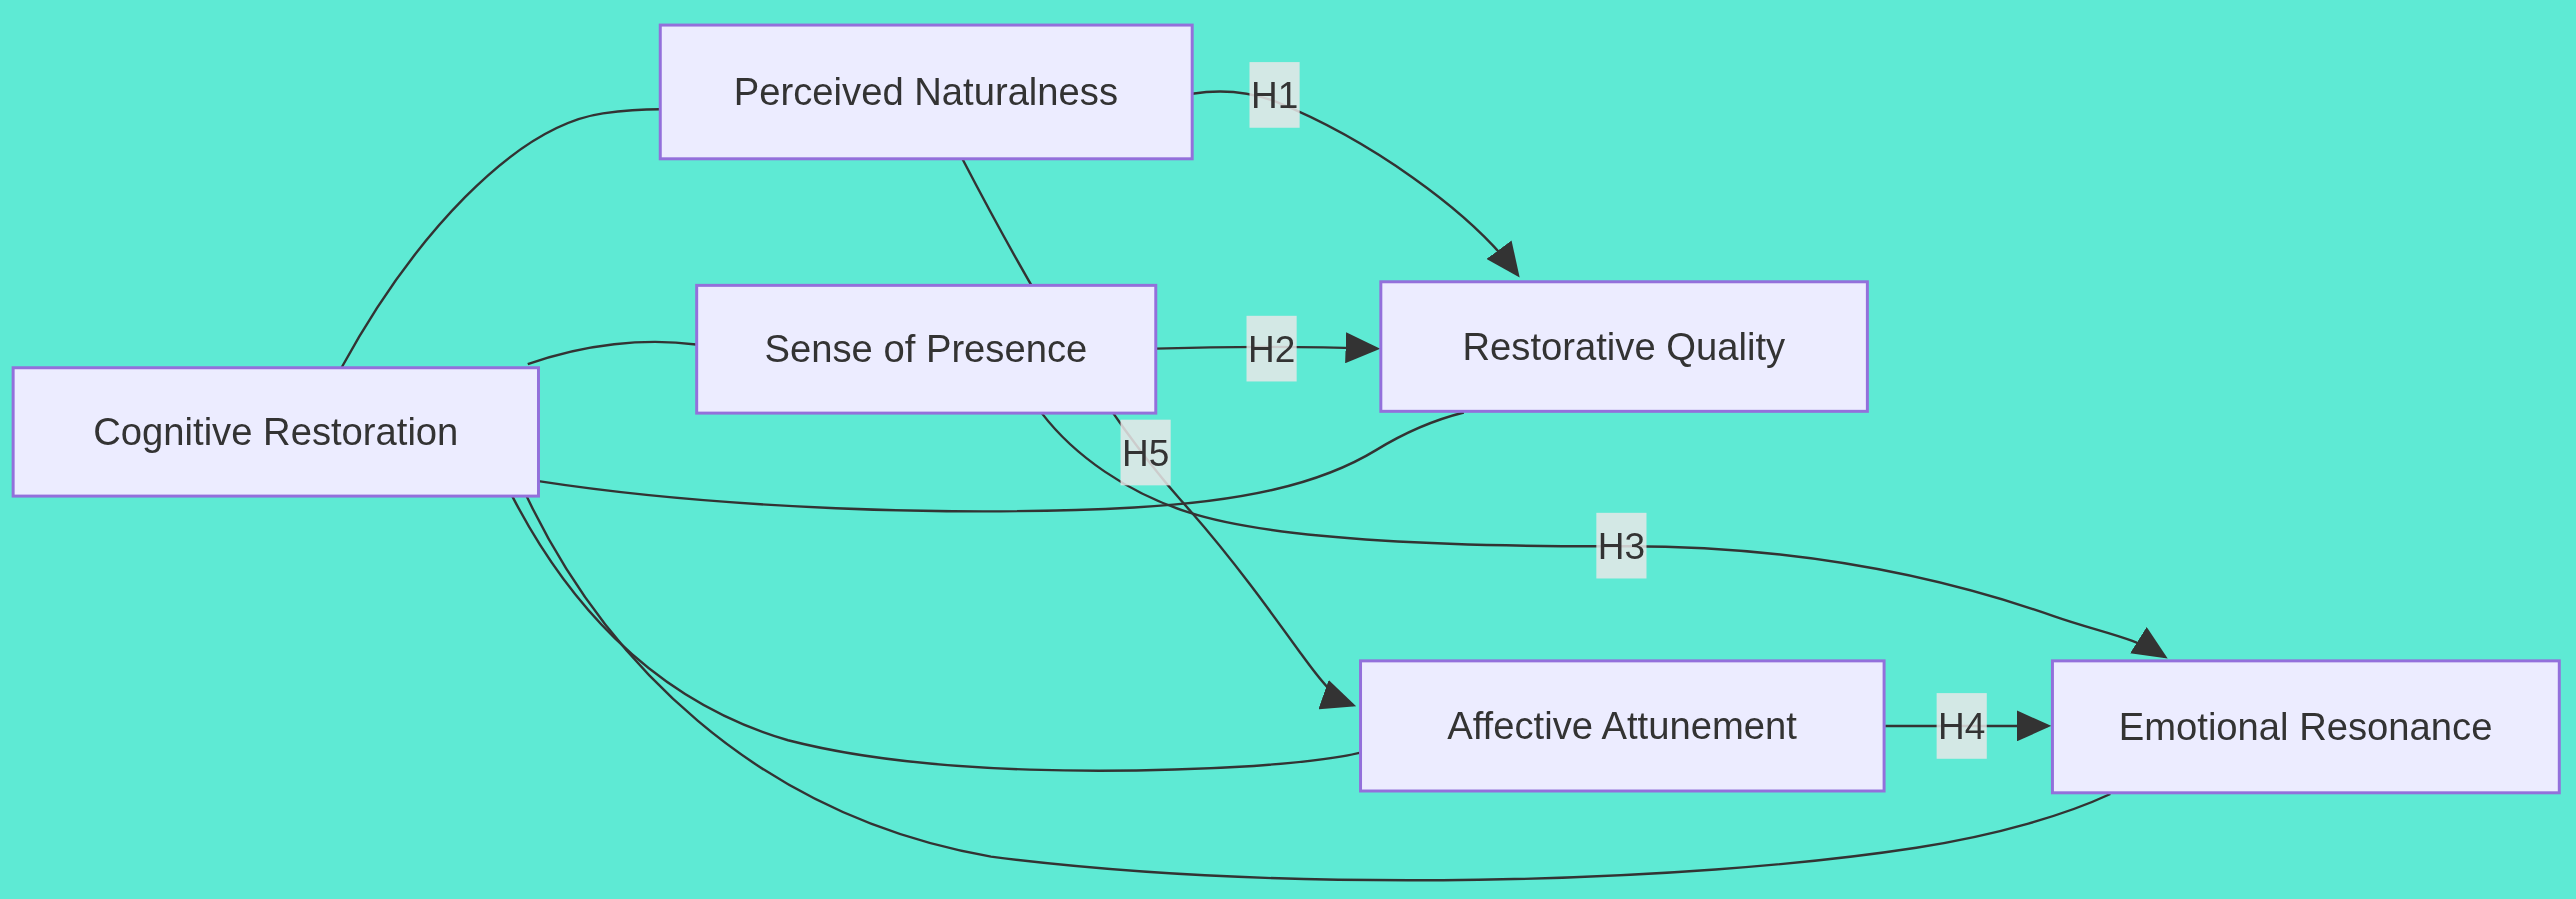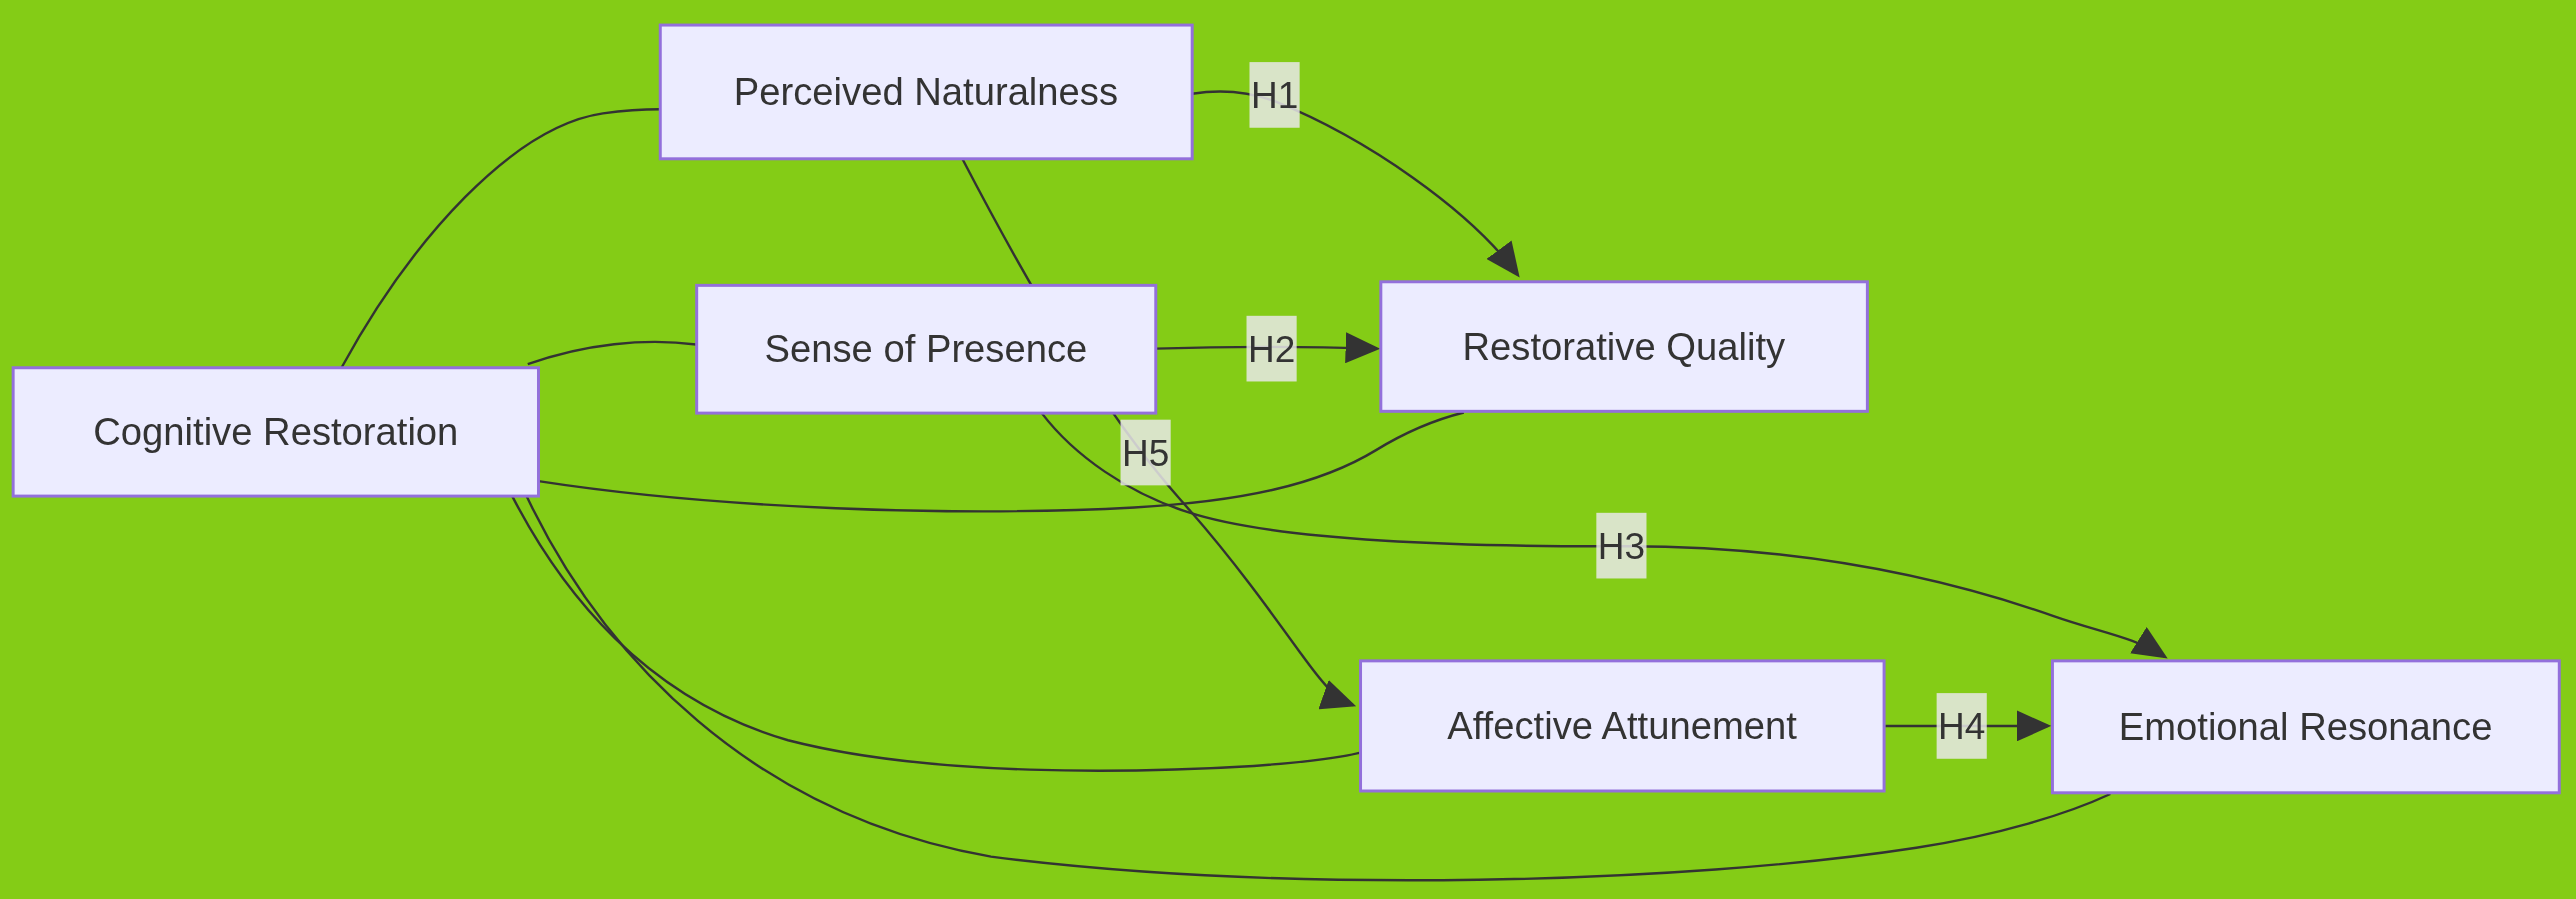--- a/index.html
+++ b/index.html
@@ -1,16 +1,16 @@
 <!DOCTYPE html>
 <html style="font-size:9.6px"><head>
 <meta charset="utf-8">
 <style>
   html,body{margin:0;padding:0;background:#ffffff;}
-  .canvas-wrap{width:100%;background:#84cc16;}
+  .canvas-wrap{width:100%;background:#5eead4;}
   svg{display:block;width:100%;height:auto;font-family:"Liberation Sans",sans-serif;}
   .edge{fill:none;stroke:#333333;stroke-width:4;}
   .node-rect{fill:#ECECFF;stroke:#9370DB;stroke-width:5;}
   .node-label{fill:#333333;font-size:64px;text-anchor:middle;}
   .elabel-bg{fill:#e8e8e8;fill-opacity:0.85;}
   .elabel-text{fill:#333333;font-size:62px;text-anchor:middle;}
   .arrow-fill{fill:#333333;}
 </style>
 </head>
 <body>

